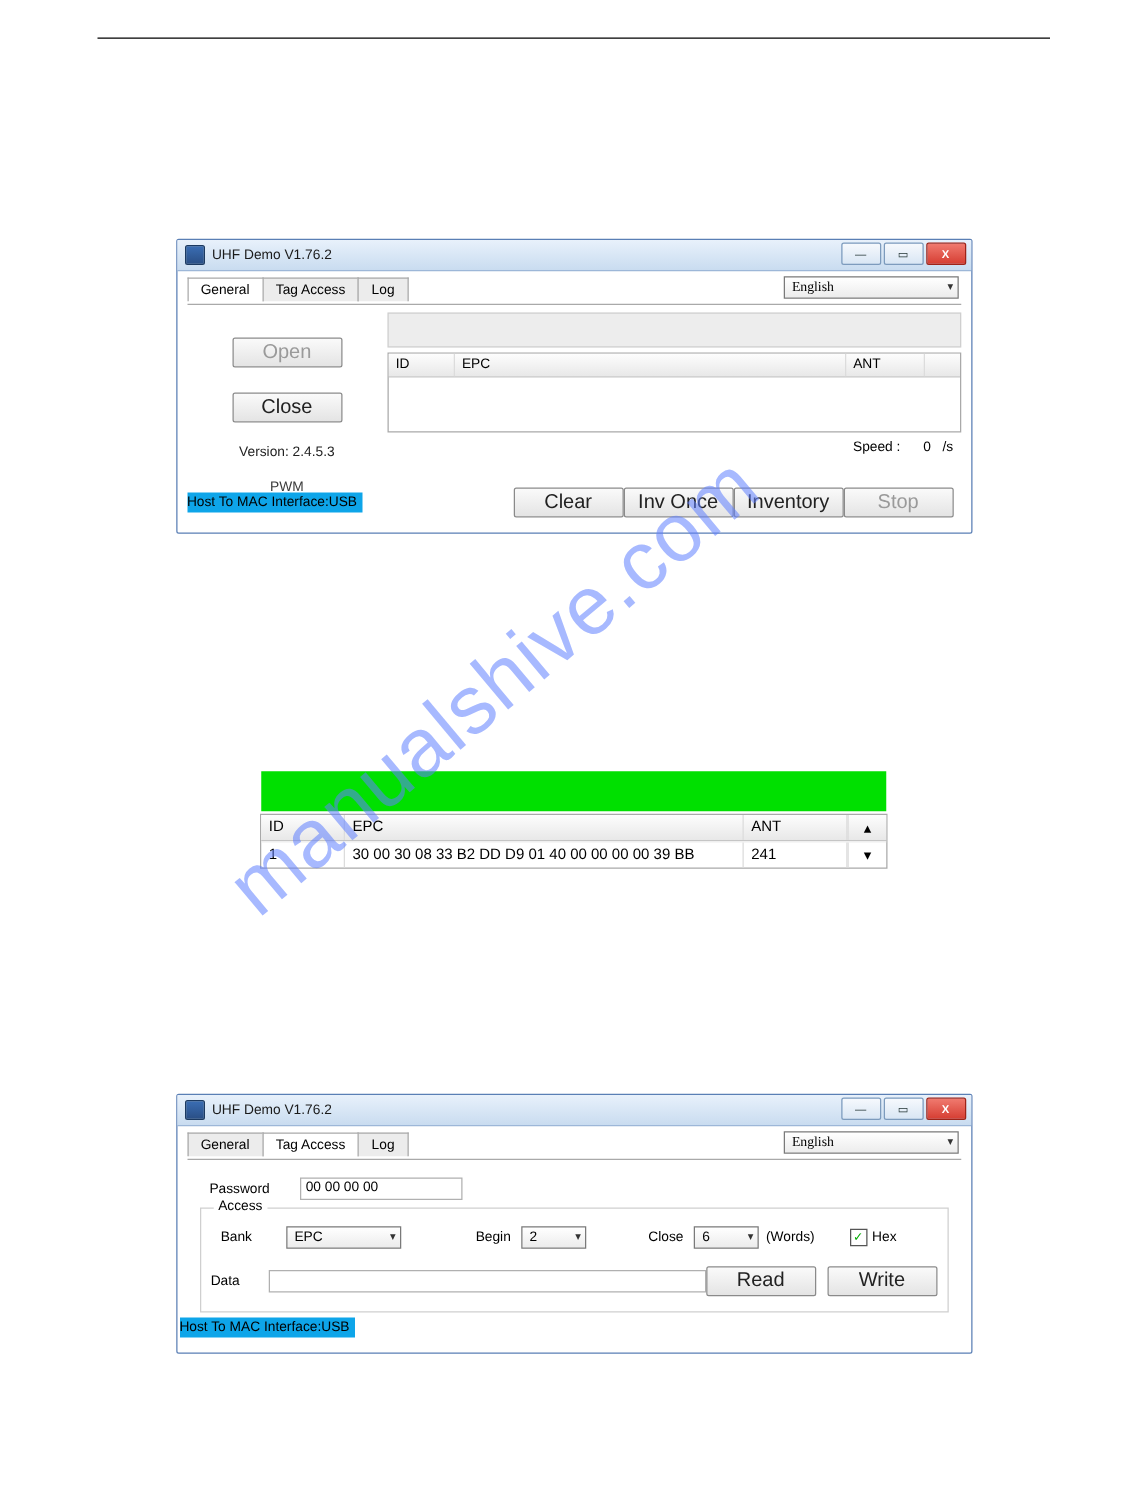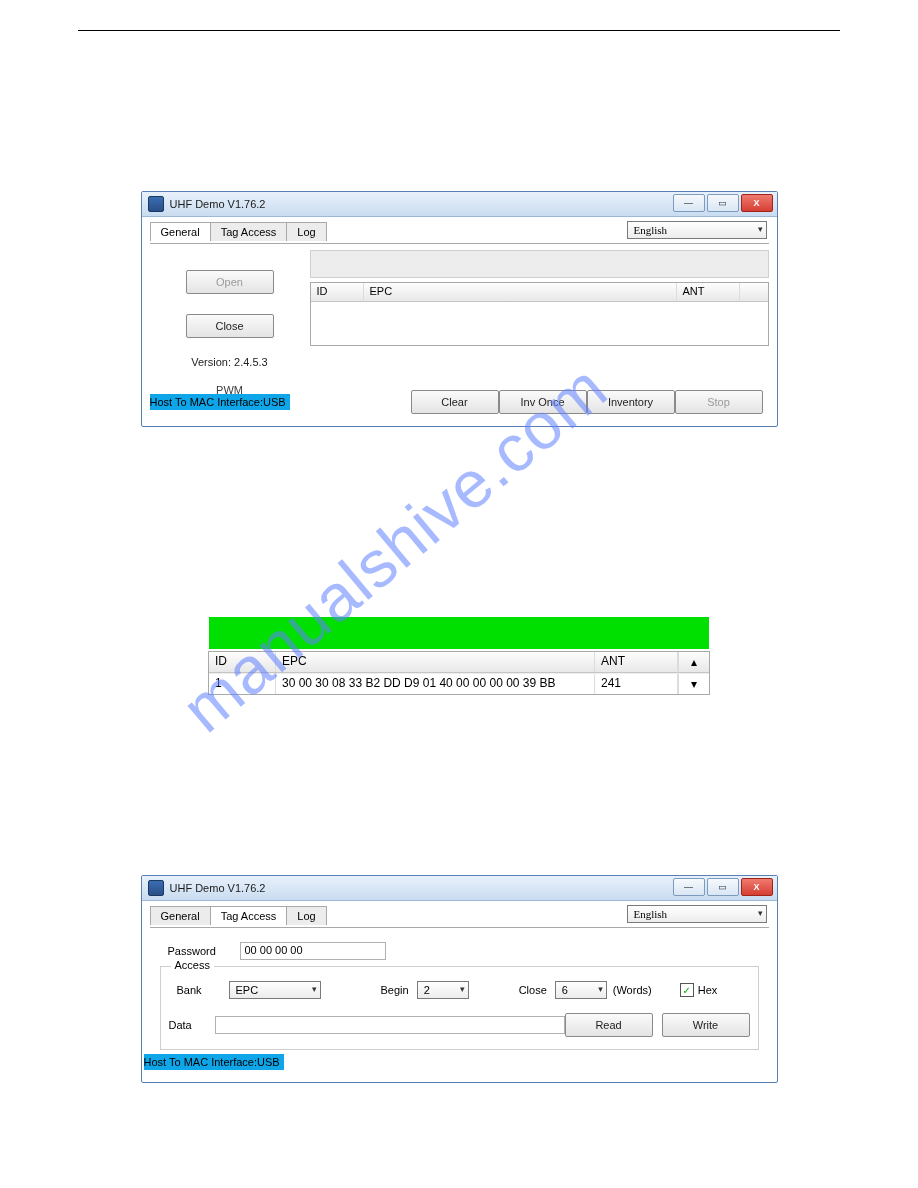--- a/index.html
+++ b/index.html
@@ -117,21 +117,21 @@
     align-items: center;
   }
   .btn {
     display: inline-flex;
     align-items: center;
     justify-content: center;
     min-width: 66px;
     height: 22px;
     border: 1px solid #8a8a8a;
     background: linear-gradient(#fafafa, #e4e4e4);
-    font-size: 11px;
+    font-size: 16px;
     color: #222;
     border-radius: 2px;
     padding: 0 10px;
   }
   .btn.disabled { color: #9a9a9a; }
   .mt20 { margin-top: 20px; }
   .version-txt { margin-top: 18px; font-size: 11px; color: #222; text-align: center; }
   .linklike { color: #3b3b3b; margin-top: 16px; }
 
   .gen-right { flex: 1; }
@@ -297,20 +297,26 @@
         <div class="gen-right">
           <div class="grey-box"></div>
           <div class="listview">
             <div class="lv-header">
               <div class="lv-col id">ID</div>
               <div class="lv-col epc">EPC</div>
               <div class="lv-col ant">ANT</div>
               <div class="lv-col scroll"></div>
             </div>
           </div>
+          <div class="speed-line">
+            <span>Speed :</span>
+            &nbsp;&nbsp;&nbsp;&nbsp;
+            <span>0</span>&nbsp;&nbsp;
+            <span>/s</span>
+          </div>
         </div>
       </div>
 
       <div class="bottom-row">
         <div class="host host-line">Host To MAC Interface:USB</div>
         <div class="btns">
           <div class="btn">Clear</div>
           <div class="btn">Inv Once</div>
           <div class="btn">Inventory</div>
           <div class="btn disabled">Stop</div>
@@ -350,21 +356,21 @@
     <div class="win-body access-body">
       <div class="tabrow">
         <div class="tab">General</div>
         <div class="tab active">Tag Access</div>
         <div class="tab">Log</div>
         <div class="lang-select select">English</div>
       </div>
 
       <div class="row" style="margin-top:14px;">
         <div class="label">Password</div>
-        <div class="textbox" style="width:146px;">00 00 00 00</div>
+        <div class="textbox" style="width:130px;">00 00 00 00</div>
       </div>
 
       <div class="group">
         <div class="group-title">Access</div>
 
         <div class="row">
           <div class="label" style="margin-left:8px; width:52px;">Bank</div>
           <div class="combobox" style="width:92px;">EPC</div>
 
           <div style="width:60px;"></div>

